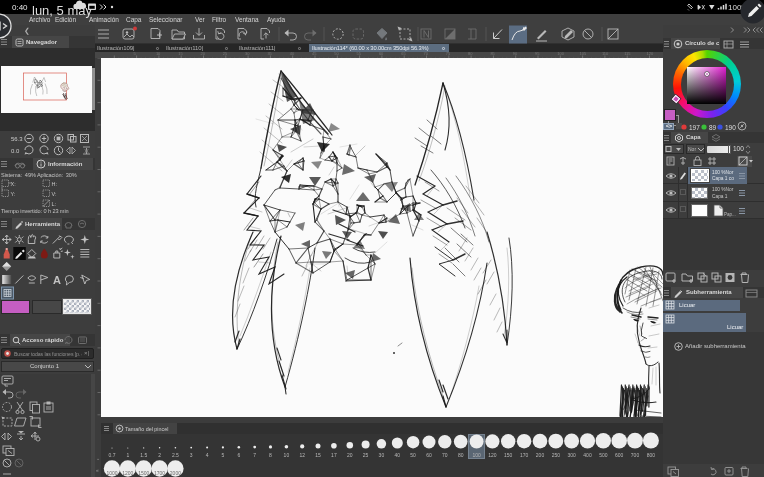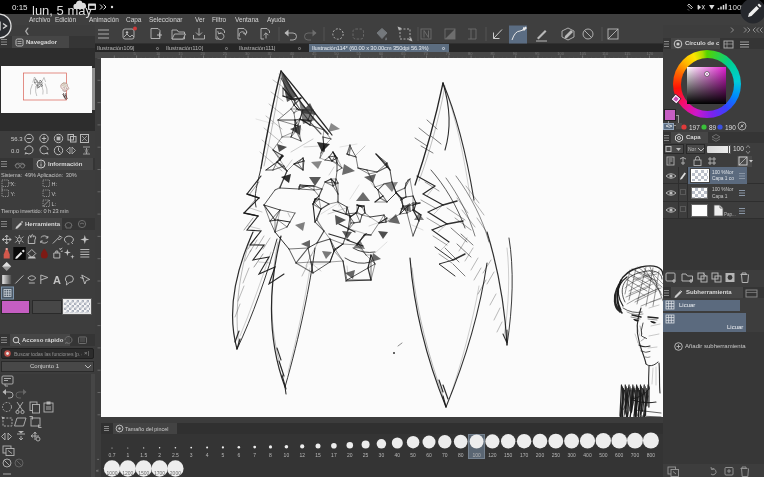--- a/index.html
+++ b/index.html
@@ -1351,21 +1351,21 @@
       <rect x="5" y="3" width="7.5" height="7"></rect>
       <rect x="8" y="5.5" width="7.5" height="7" fill="#3d3d3d"></rect>
       <path d="M10 7.5 l3 2.5"></path>
       <path d="M49 5 a3 3 0 1 1 -1 5 M48 3 l0.5 2.5 2.5 -0.7"></path>
       <rect x="62" y="3.5" width="8" height="7.5" rx="1"></rect>
       <path d="M64 7 h4 M66 5 v4"></path>
       <path d="M77.5 4.5 h7 M79 4.5 v-1.5 h4 v1.5 M78.5 4.5 l0.7 8 h5.6 l0.7 -8"></path>
     </g>
   </svg>
 <div class="abs statusbar_" style="left:0;top:0;width:764px;height:14px;background:#000;color:#e8e8e8">
-    <div class="abs" style="left:12px;top:2.5px;font-size:8px">0:15</div>
+    <div class="abs" style="left:12px;top:2.5px;font-size:8px">0:40</div>
     <div class="abs" style="left:32px;top:2.5px;font-size:13px;color:#ddd">lun, 5 may</div>
     <svg class="abs" style="left:0px;top:0px" width="764" height="14" viewBox="0 0 764 14">
 <path d="M76 9 a2.6 2.6 0 0 1 0-5.2 a3.4 3.4 0 0 1 6.6-0.9 a2.6 2.6 0 0 1 0.9 6.1 z" fill="#ddd"></path>
 <rect x="88" y="3.5" width="8" height="6.5" rx="0.8" fill="#ddd"></rect>
       <rect x="89.3" y="5.8" width="5.4" height="3" fill="#000"></rect>
 <path d="M100 4.5 l2.5 2.5 -2.5 2.5 M103.5 4.5 l2.5 2.5 -2.5 2.5" stroke="#ddd" stroke-width="1" fill="none"></path>
 <circle cx="112" cy="7" r="1.2" fill="#ddd"></circle>
 <path d="M689 4 l3.5 3.5 -1.3 1.3 -3.5 -3.5 z M688 9.5 l0.8 0.8" stroke="#ddd" stroke-width="0.9" fill="none"></path>
 <path d="M698 5 l2.6 2.2 -2.6 2.2 z M702 5 l2.6 4.4 M704.6 5 l-2.6 4.4" stroke="#ddd" stroke-width="0.8" fill="#ddd"></path>
 <path d="M709 5 h5.5 l-2.75 4.5 z" fill="#ddd"></path>

